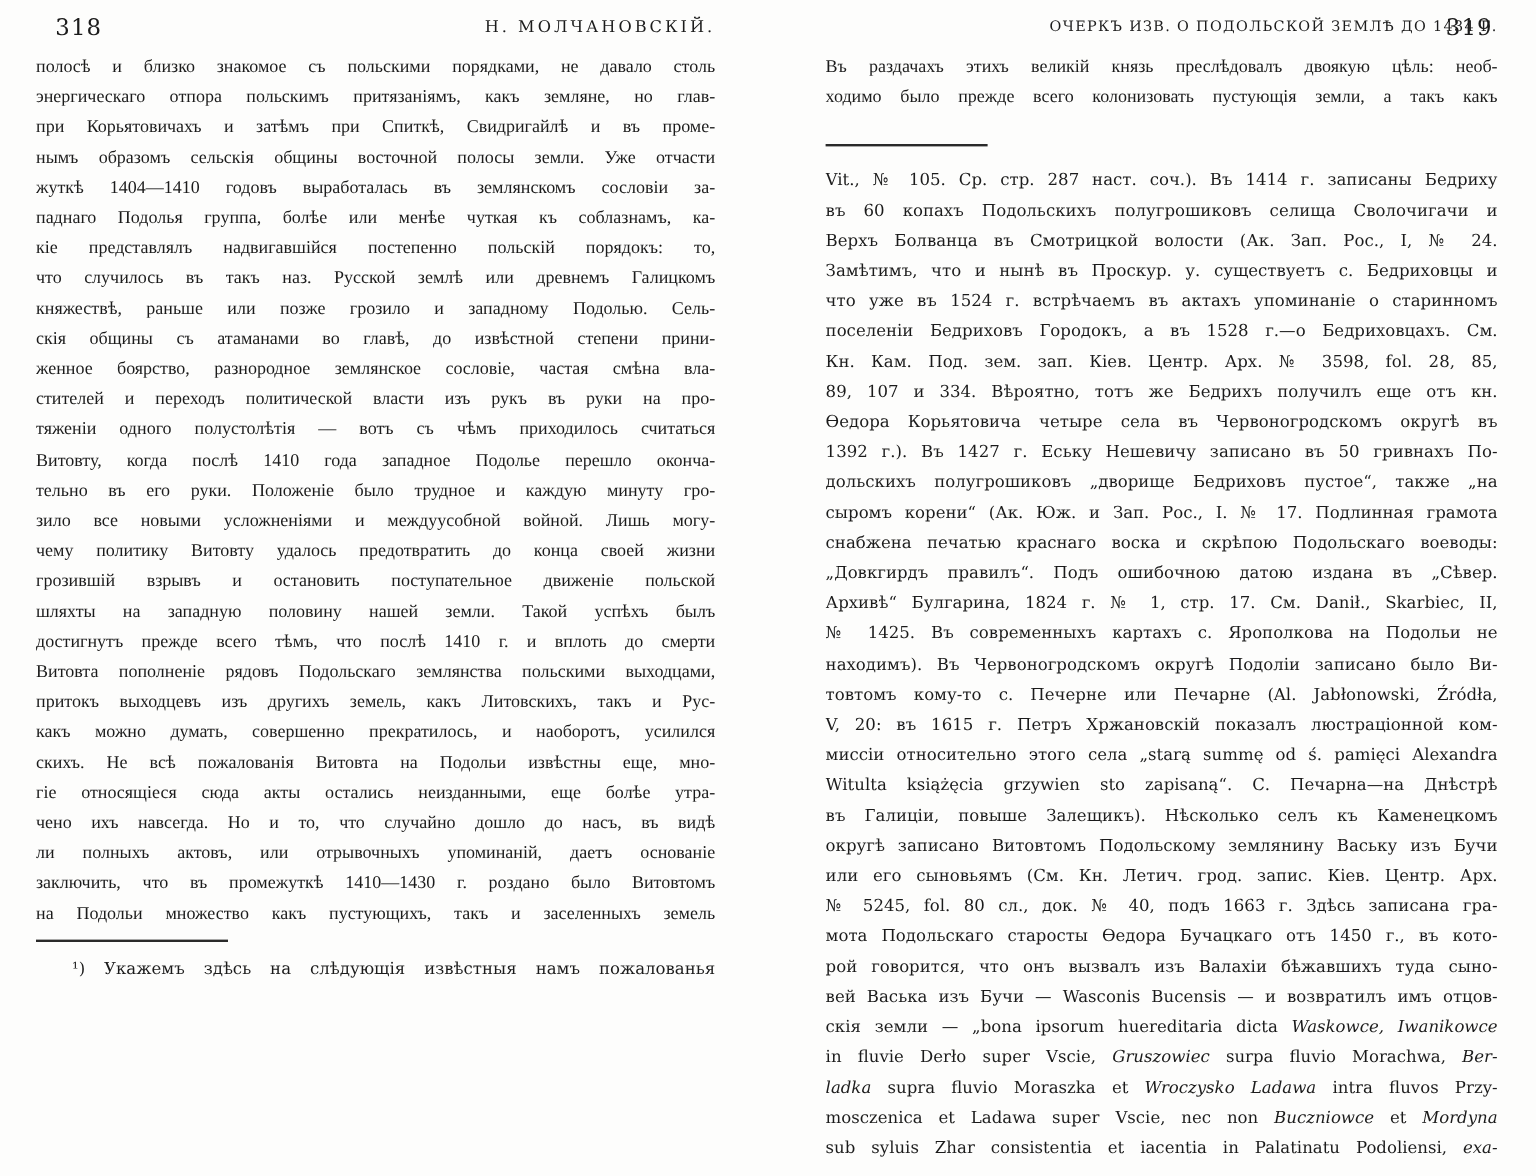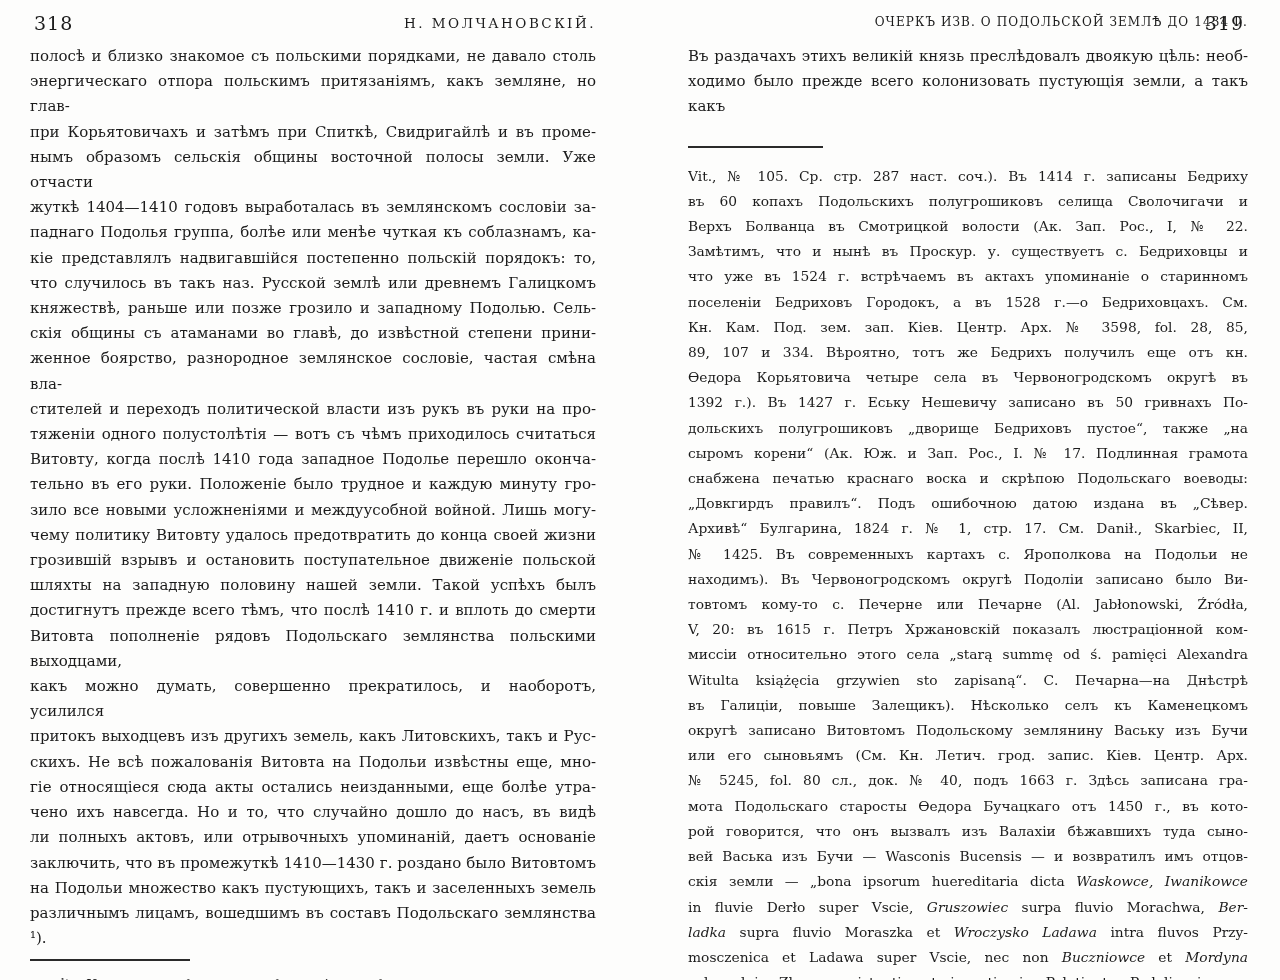--- a/index.html
+++ b/index.html
@@ -13,36 +13,36 @@
   }
   .page { position:absolute; top:12px; }
   .page-left  { left:30px;  width:566px; }
   .page-right { left:688px; width:560px; }
 
   .pagehead { position:relative; height:30px; }
   .pagenum {
     position:absolute; top:0;
     font-size:19px; letter-spacing:1px;
   }
-  .pagenum-left  { left:4px; }
+  .pagenum-left  { left:16px; }
   .pagenum-right { right:4px; }
   .runtitle {
     text-align:right;
     font-size:13.5px;
     letter-spacing:2.5px;
     padding-top:3px;
     white-space:nowrap;
   }
   .runtitle-right {
     font-size:12px;
     letter-spacing:1.1px;
   }
 
   .body-text { margin-top:2px; font-size:15px; }
-  .body-text .tline { line-height:25.2px; }
+  .body-text .tline { line-height:25.2px;font-family:Liberation Serif, serif; }
 
   .fn-text { font-size:13.8px; }
   .fn-text .tline { line-height:25.2px; }
   .fn-left .tline { line-height:26px; }
   .fn-left .tline:first-child { text-indent:30px; }
 
   .tline {
     text-align:justify;
     text-align-last:justify;
     white-space:normal;
@@ -83,50 +83,49 @@
         <div class="tline">стителей и переходъ политической власти изъ рукъ въ руки на про-</div>
         <div class="tline">тяженіи одного полустолѣтія — вотъ съ чѣмъ приходилось считаться</div>
         <div class="tline">Витовту, когда послѣ 1410 года  западное Подолье перешло оконча-</div>
         <div class="tline">тельно въ его руки. Положеніе было трудное и каждую минуту гро-</div>
         <div class="tline">зило все новыми усложненіями и междуусобной войной. Лишь могу-</div>
         <div class="tline">чему политику Витовту удалось предотвратить до конца своей жизни</div>
         <div class="tline">грозившій взрывъ и остановить поступательное движеніе польской</div>
         <div class="tline">шляхты на западную половину нашей земли. Такой успѣхъ былъ</div>
         <div class="tline">достигнутъ прежде всего тѣмъ, что послѣ 1410 г. и вплоть до смерти</div>
         <div class="tline">Витовта пополненіе рядовъ Подольскаго землянства польскими выходцами,</div>
+        <div class="tline">притокъ выходцевъ изъ другихъ земель, какъ Литовскихъ, такъ и Рус-</div>
         <div class="tline">какъ можно думать, совершенно прекратилось, и наоборотъ, усилился</div>
-        <div class="tline">притокъ выходцевъ изъ другихъ земель, какъ Литовскихъ, такъ и Рус-</div>
         <div class="tline">скихъ. Не всѣ пожалованія Витовта на Подольи извѣстны еще, мно-</div>
         <div class="tline">гіе относящіеся сюда акты остались неизданными, еще болѣе утра-</div>
         <div class="tline">чено ихъ навсегда. Но и то, что случайно дошло до насъ, въ видѣ</div>
         <div class="tline">ли полныхъ актовъ, или отрывочныхъ упоминаній, даетъ основаніе</div>
         <div class="tline">заключить, что въ промежуткѣ 1410—1430 г. роздано было Витовтомъ</div>
         <div class="tline">на Подольи множество какъ пустующихъ, такъ и заселенныхъ земель</div>
-        <div class="tline">различнымъ лицамъ, вошедшимъ въ составъ Подольскаго землянства ¹).</div>
       </div>
     <div class="fn-sep fn-sep-left"></div>
     <div class="fn-text fn-left">
         <div class="tline">¹) Укажемъ здѣсь на слѣдующія извѣстныя намъ пожалованья</div>
       </div>
   </div>
 
   <div class="page page-right">
     <div class="pagehead">
       <span class="pagenum pagenum-right">319</span>
       <div class="runtitle runtitle-right">ОЧЕРКЪ ИЗВ. О ПОДОЛЬСКОЙ ЗЕМЛѢ ДО 1434 Г.</div>
     </div>
     <div class="body-text">
         <div class="tline">Въ раздачахъ этихъ великій князь преслѣдовалъ двоякую цѣль: необ-</div>
         <div class="tline">ходимо было прежде всего колонизовать пустующія земли, а такъ какъ</div>
       </div>
     <div class="fn-sep fn-sep-right"></div>
     <div class="fn-text fn-right">
         <div class="tline">Vit., № 105. Ср. стр. 287 наст. соч.). Въ 1414 г. записаны Бедриху</div>
         <div class="tline">въ 60 копахъ Подольскихъ полугрошиковъ селища Сволочигачи и</div>
-        <div class="tline">Верхъ Болванца въ Смотрицкой волости (Ак. Зап. Рос., I, № 22.</div>
+        <div class="tline">Верхъ Болванца въ Смотрицкой волости (Ак. Зап. Рос., I, № 24.</div>
         <div class="tline">Замѣтимъ, что и нынѣ въ Проскур. у. существуетъ с. Бедриховцы и</div>
         <div class="tline">что уже въ 1524 г. встрѣчаемъ въ актахъ упоминаніе о старинномъ</div>
         <div class="tline">поселеніи Бедриховъ Городокъ, а въ 1528 г.—о Бедриховцахъ. См.</div>
         <div class="tline">Кн. Кам. Под. зем. зап. Кіев. Центр. Арх. № 3598, fol. 28, 85,</div>
         <div class="tline">89, 107 и 334. Вѣроятно, тотъ же Бедрихъ получилъ еще отъ кн.</div>
         <div class="tline">Ѳедора Корьятовича четыре села въ Червоногродскомъ округѣ въ</div>
         <div class="tline">1392 г.). Въ 1427 г. Еську Нешевичу записано въ 50 гривнахъ По-</div>
         <div class="tline">дольскихъ полугрошиковъ „дворище Бедриховъ пустое“, также „на</div>
         <div class="tline">сыромъ корени“ (Ак. Юж. и Зап. Рос., I. № 17. Подлинная грамота</div>
         <div class="tline">снабжена печатью краснаго воска и скрѣпою Подольскаго воеводы:</div>

